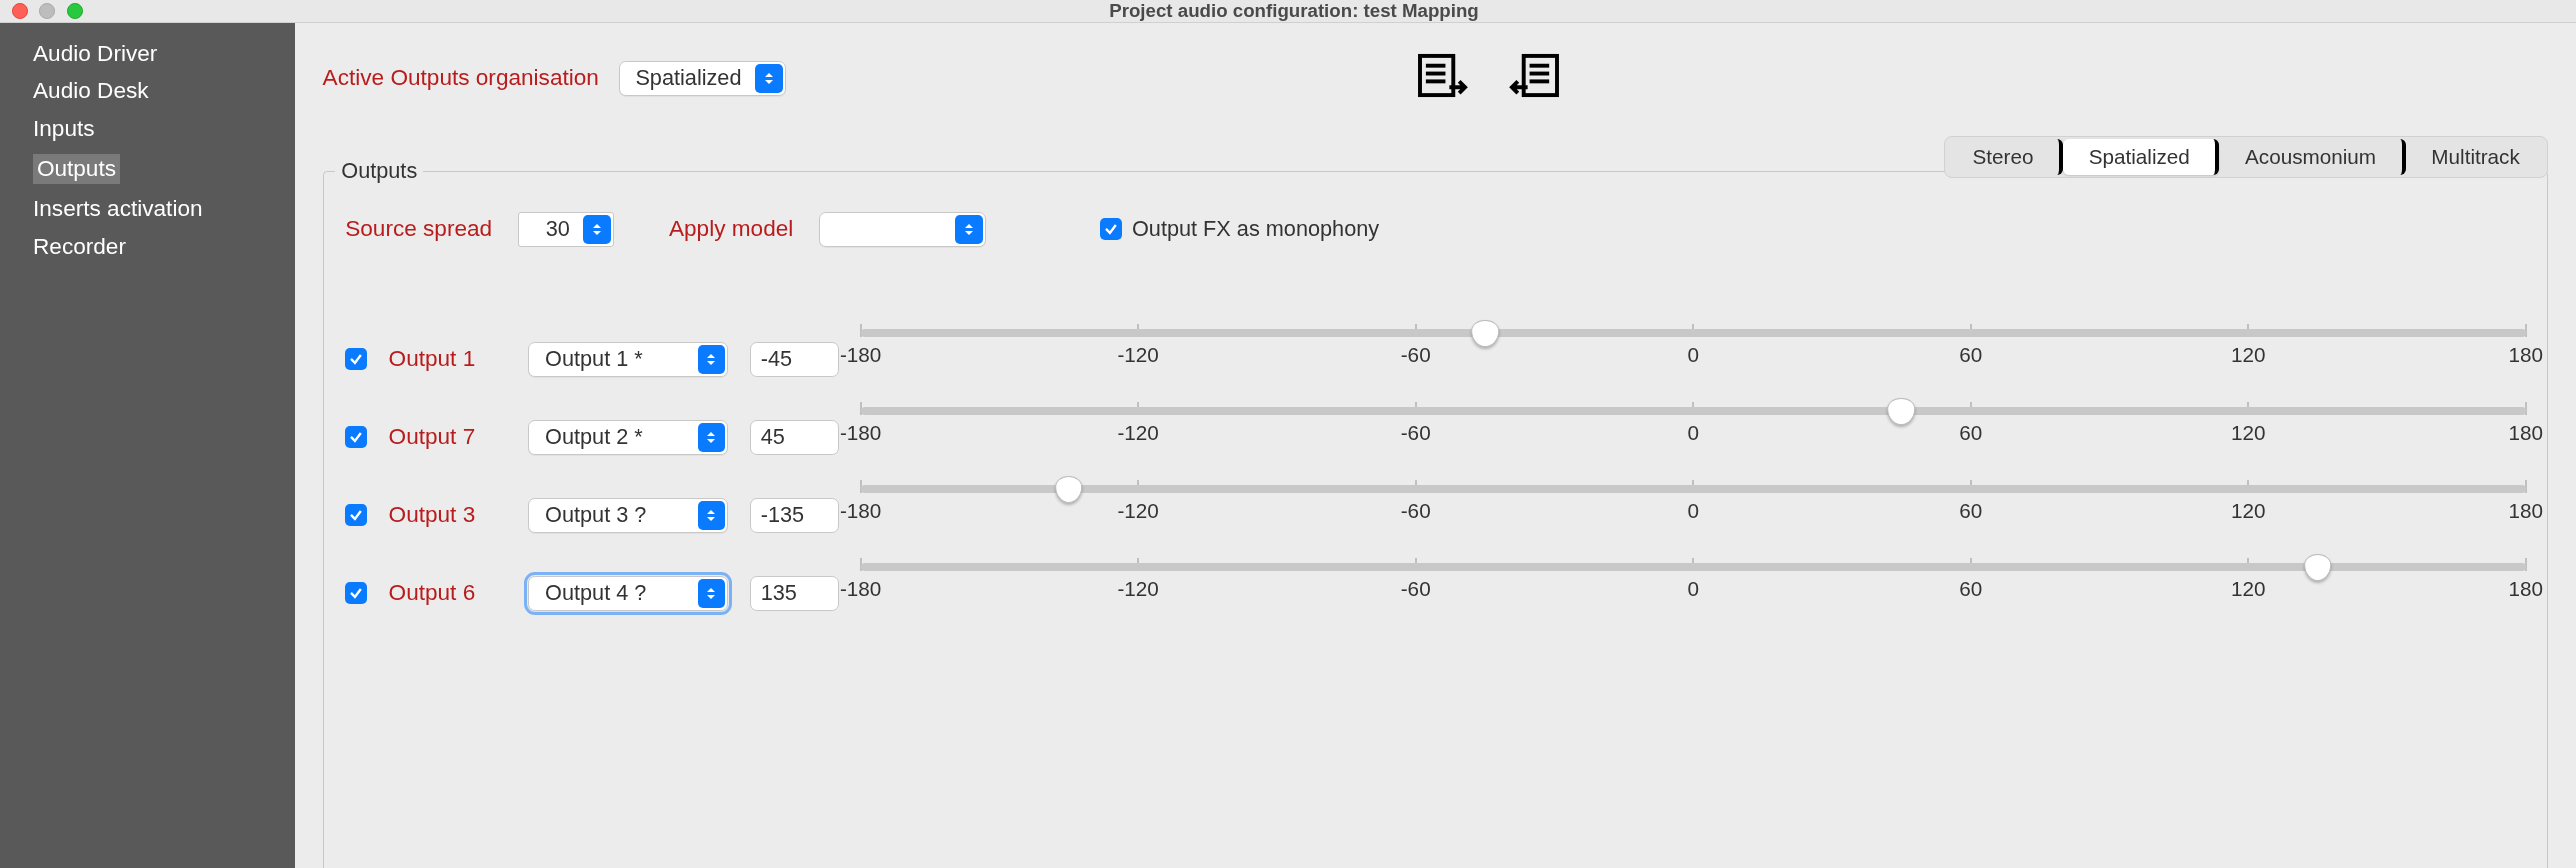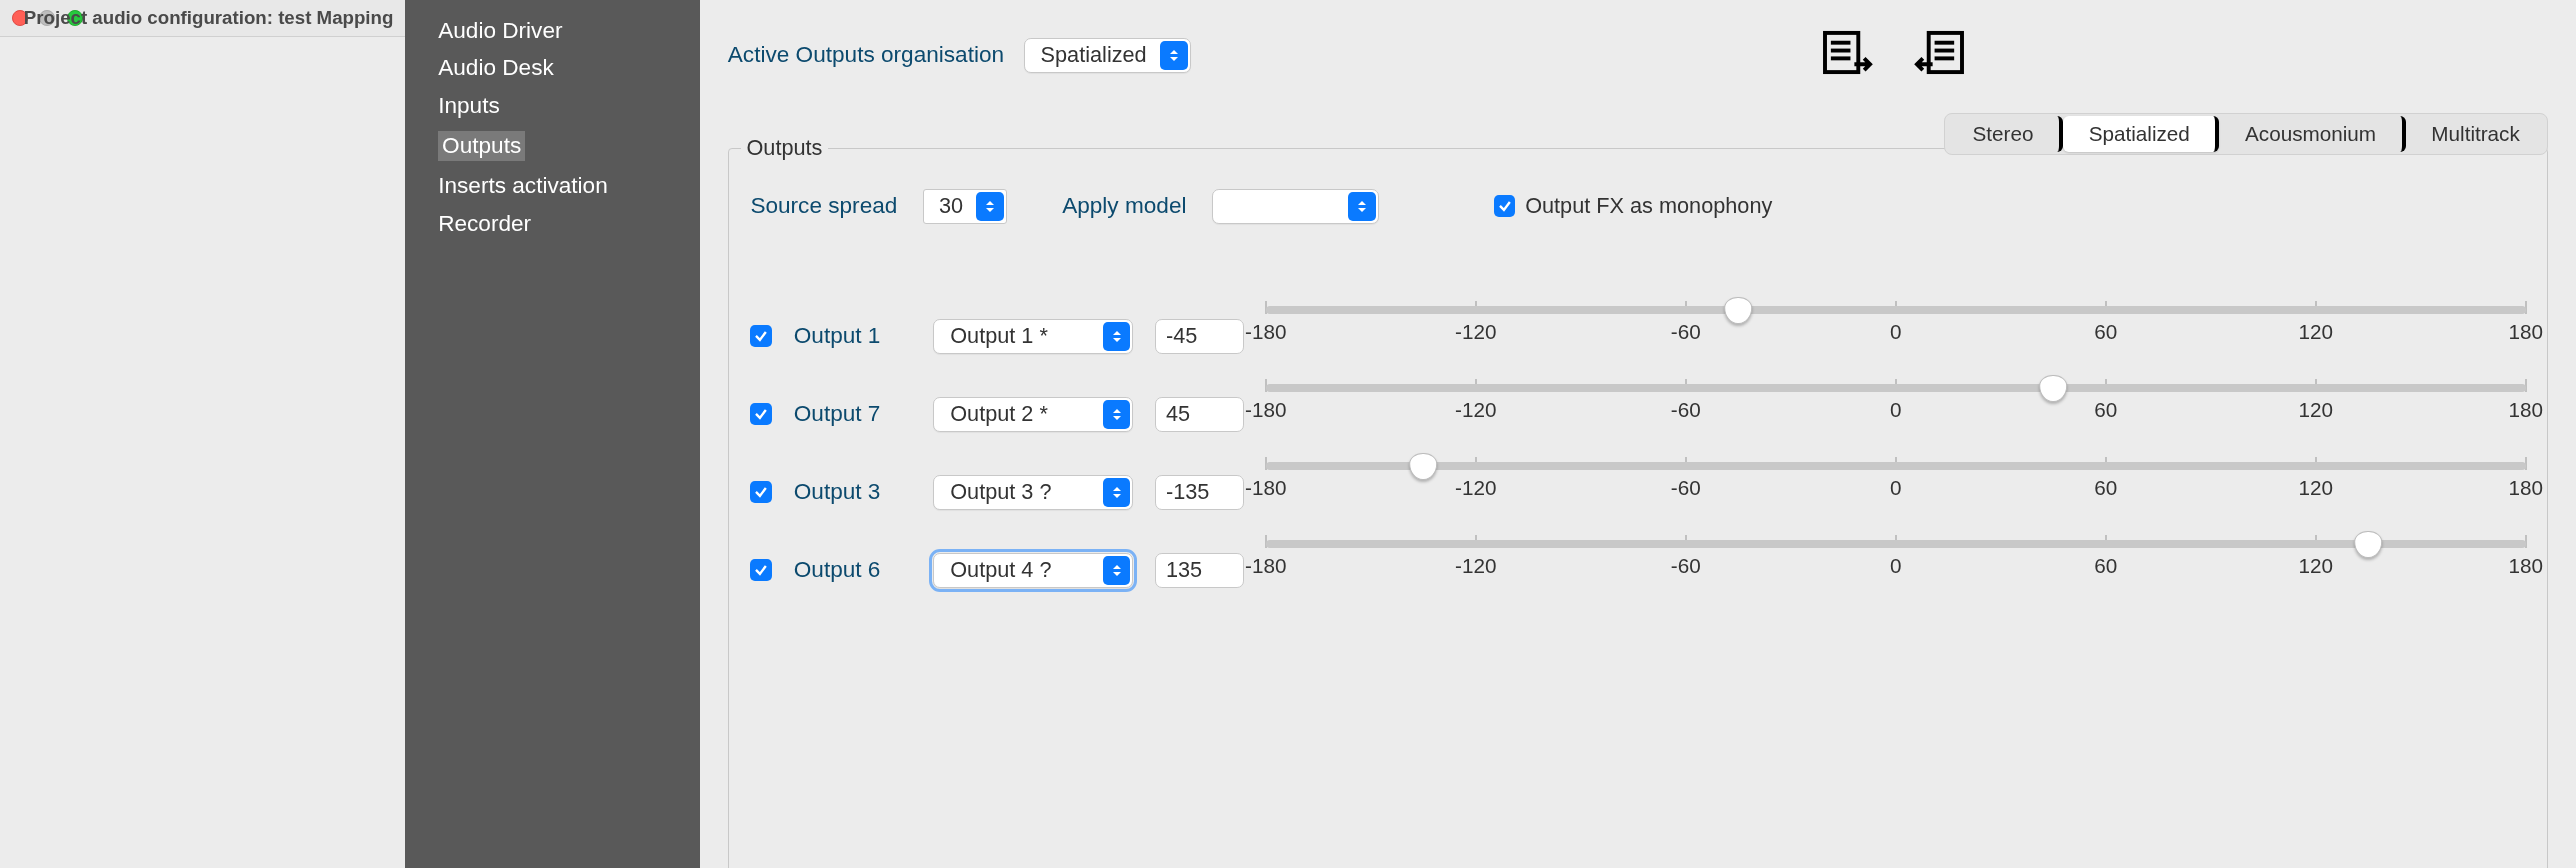--- a/index.html
+++ b/index.html
@@ -7,21 +7,21 @@
   font-family: -apple-system, "Helvetica Neue", Arial, sans-serif;
   font-size: 18.7px;
   color: #333;
   background: #ececec;
   width: 2576px;
   height: 869px;
   overflow: hidden;
 }
 .window {
   display: flex;
-  flex-direction: row;
+  flex-direction: column;
   height: 100%;
 }
 .titlebar {
   height: 37px;
   background: #e8e8e8;
   display: flex;
   align-items: center;
   padding: 0 11.8px;
   border-bottom: 1px solid #d0d0d0;
 }
@@ -63,21 +63,21 @@
   flex: 1;
   padding: 11.8px 27.6px 0 27.6px;
   position: relative;
 }
 .toprow {
   display: flex;
   align-items: center;
   gap: 19.7px;
   padding: 17.7px 0 23.6px 0;
 }
-.label { font-size: 22.6px; color: #0c4a6e; }
+.label { font-size: 22.6px; color: #b91c1c; }
 .mac-select {
   position: relative;
   background: #fff;
   border: 1px solid #c8c8c8;
   border-radius: 6.9px;
   height: 35px;
   display: inline-flex;
   align-items: center;
   padding: 0 43px 0 15.8px;
   font-size: 21.7px;
@@ -152,21 +152,21 @@
   display: flex;
   align-items: center;
   gap: 25.6px;
   padding: 7.9px 0 49px 9.8px;
 }
 .num-input {
   background: #fff;
   border: 1px solid #c8c8c8;
   border-radius: 3px;
   height: 35px;
-  padding: 0 43px 0 15px;
+  padding: 0 43px 0 27px;
   position: relative;
   display: inline-flex;
   align-items: center;
   font-size: 21.7px;
 }
 .checkbox {
   width: 21.7px; height: 21.7px;
   background: #0a7aff;
   border-radius: 4.9px;
   display: inline-flex;

